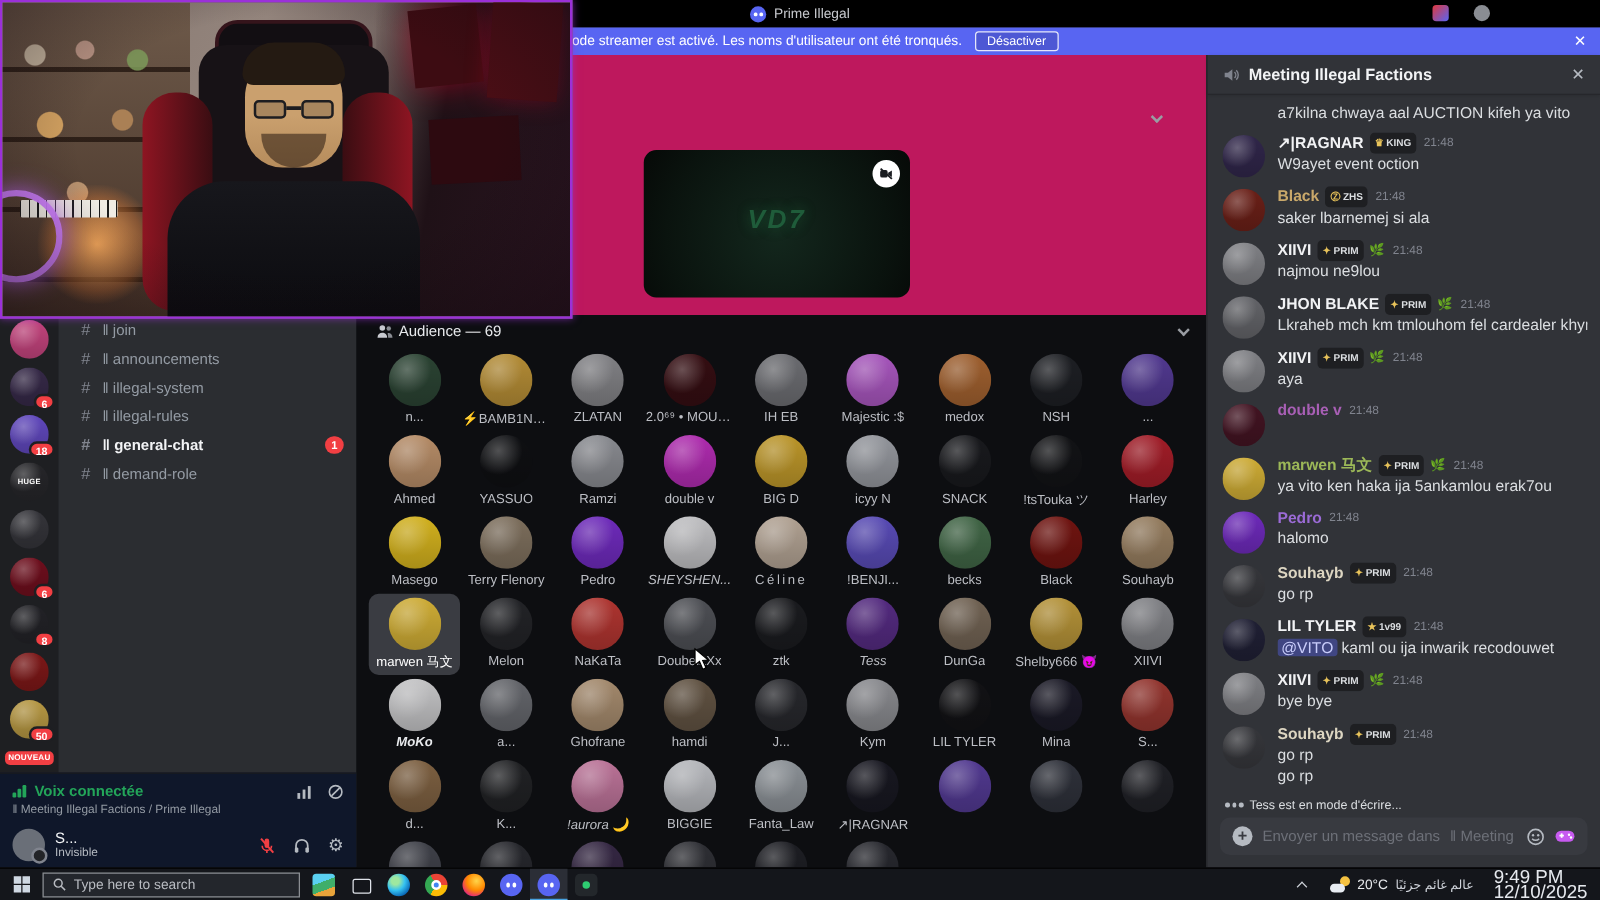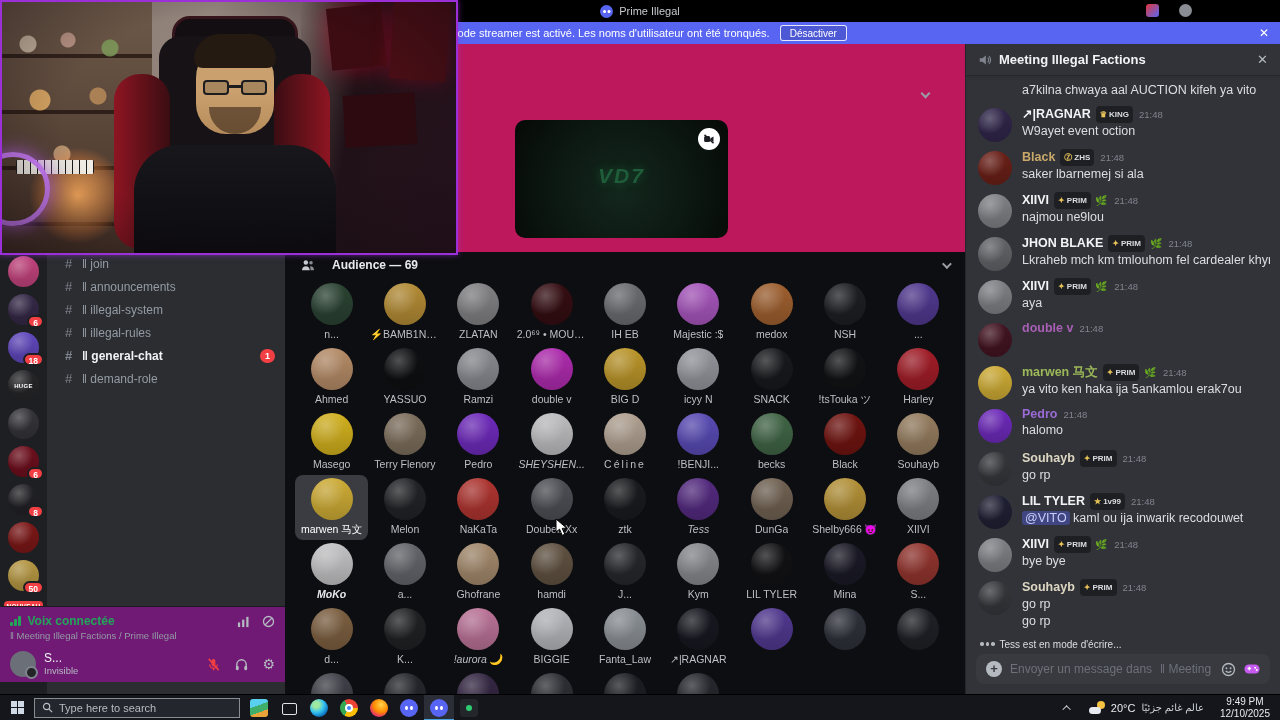--- a/index.html
+++ b/index.html
@@ -38,21 +38,21 @@
   .voice-chan{margin:6px 8px 0;background:#35373c;border-radius:4px;height:26px;display:flex;align-items:center;gap:7px;padding:0 8px;color:#f2f3f5;font-size:12px;font-weight:600;cursor:pointer}
   .vc-icons{margin-left:auto;display:flex;gap:8px;color:#b5bac1;font-size:10px}
   .voice-sub{padding-left:40px;color:#80848e;font-size:8px;letter-spacing:.6px;margin-top:1px}
   .voice-user{display:flex;align-items:center;gap:7px;padding-left:38px;height:24px;color:#aab0b8;font-size:12px;margin-top:3px;cursor:pointer}
   .vu-av{width:18px;height:18px;border-radius:50%;background:#2d7d46}
   .sbadge{background:#1e1f22;border-radius:4px;font-size:8px;padding:1px 4px;color:#b5bac1;font-weight:700;display:inline-flex;gap:3px;align-items:center}
   .sbadge .bicon{color:#e8c35a;font-size:8px}
   .listening{display:flex;gap:7px;align-items:center;padding-left:40px;color:#80848e;font-size:11px;margin-top:4px}
 
   
-  .voice-panel{position:absolute;left:0;bottom:12px;width:285px;height:76px;background:#701a75;border-top:1px solid #1a1b1e;z-index:5}
+  .voice-panel{position:absolute;left:0;bottom:0;width:285px;height:76px;background:#0f172a;border-top:1px solid #1a1b1e;z-index:5}
   .conn{padding:7px 10px 0}
   .conn-status{color:#23a559;font-size:12px;font-weight:700;display:flex;gap:7px;align-items:center}
   .sigbars{display:inline-flex;align-items:flex-end;gap:1.5px}
   .sigbars i{width:2.5px;background:#23a559;border-radius:1px;display:block}
   .sigbars i:nth-child(1){height:4px}.sigbars i:nth-child(2){height:7px}.sigbars i:nth-child(3){height:10px}
   .conn-right{margin-left:auto;display:flex;gap:12px;align-items:center}
   .conn-detail{color:#949ba4;font-size:9.5px;margin-top:2px;white-space:nowrap;overflow:hidden}
   .user-row{position:absolute;bottom:0;left:0;right:0;height:36px;display:flex;align-items:center;padding:0 10px;gap:8px}
   .ua{width:26px;height:26px;border-radius:50%;background:#6a6f78;position:relative}
   .ua::after{content:"";position:absolute;right:-2px;bottom:-2px;width:9px;height:9px;border-radius:50%;background:#232428;border:2.5px solid #80848e}
@@ -62,21 +62,21 @@
   .gear{color:#b5bac1;font-size:14px;line-height:14px}
 
   
   .main{position:absolute;left:285px;top:0;bottom:0;width:680px;background:#0d0e11;overflow:hidden}
   .stage{position:relative;height:208px;background:#be185d}
   .chev{width:7px;height:7px;border-right:2px solid #9a9da3;border-bottom:2px solid #9a9da3;transform:rotate(45deg);cursor:pointer}
   .stage .chev{position:absolute;right:36px;top:46px}
   .stage-card{position:absolute;left:230px;top:76px;width:213px;height:118px;border-radius:10px;background:radial-gradient(circle at 50% 58%,#13271d,#0a130e 70%,#060907)}
   .vd7{position:absolute;left:0;right:0;top:44px;text-align:center;font-size:21px;font-weight:900;font-style:italic;color:#1f5c3a;letter-spacing:2px;text-shadow:0 0 10px rgba(40,160,90,.35)}
   .cam-off{position:absolute;right:8px;top:8px;width:22px;height:22px;border-radius:50%;background:#fff;display:flex;align-items:center;justify-content:center}
-  .aud-header{height:26px;display:flex;align-items:center;gap:17px;padding:0 16px;color:#e8eaed;font-size:12px;font-weight:700}
+  .aud-header{height:26px;display:flex;align-items:center;gap:4px;padding:0 16px;color:#e8eaed;font-size:12px;font-weight:400}
   .aud-header .chev{margin-left:auto;transform:rotate(45deg) translateY(-2px)}
   #grid{position:relative;height:416px;display:grid;grid-template-columns:repeat(9,1fr);grid-auto-rows:65px;padding:2px 10px 0;overflow:hidden}
   .cell{display:flex;flex-direction:column;align-items:center;padding-top:3px;border-radius:8px;cursor:pointer}
   .cell.hl{background:#3a3c42}
   .avatar{width:42px;height:42px;border-radius:50%;flex:none}
   .aname{margin-top:3px;font-size:10.5px;color:#bdbfc5;max-width:70px;white-space:nowrap;overflow:hidden;text-overflow:ellipsis;text-align:center}
   .aname.it{font-style:italic}
   .aname.ibold{font-style:italic;font-weight:700;color:#e8eaed}
   .aname.sp{letter-spacing:2px}
   .cell.hl .aname{color:#fff}
@@ -165,21 +165,21 @@
   .icon-game{border-radius:4px;background:#23272b}
   .icon-game::after{content:"";position:absolute;left:6px;top:6px;width:6px;height:6px;border-radius:50%;background:#2ecc71}
   .tray{margin-left:auto;display:flex;align-items:center;height:100%}
   .tray-chev{width:6px;height:6px;border-left:1.5px solid #cfd3da;border-top:1.5px solid #cfd3da;transform:rotate(45deg) translateY(2px);margin:0 10px;cursor:pointer}
   .weather{display:flex;align-items:center;gap:6px;padding:0 8px;height:100%;cursor:pointer}
   .wicon{width:16px;height:13px;position:relative}
   .wicon::before{content:"";position:absolute;right:0;top:0;width:8px;height:8px;border-radius:50%;background:#f5c242}
   .wicon::after{content:"";position:absolute;left:0;bottom:0;width:12px;height:7px;border-radius:5px;background:#e8ecf2}
   .wtemp{color:#e8eaed;font-size:11px}
   .wdesc{color:#cfd3da;font-size:10px;direction:rtl}
-  .clock{padding:0 10px 0 8px;text-align:center;color:#e6e9ee;font-size:10px;line-height:11.5px;cursor:pointer}
+  .clock{padding:0 10px 0 8px;color:#e6e9ee;font-size:15px;line-height:11.5px;cursor:pointer}
 </style>
 </head>
 <body>
 
 <div id="discord">
   <div class="titlebar">
     <span class="tb-logo"></span>
     <span>Prime Illegal</span>
     <span class="tb-right">
       <span class="tb-stream"></span>

